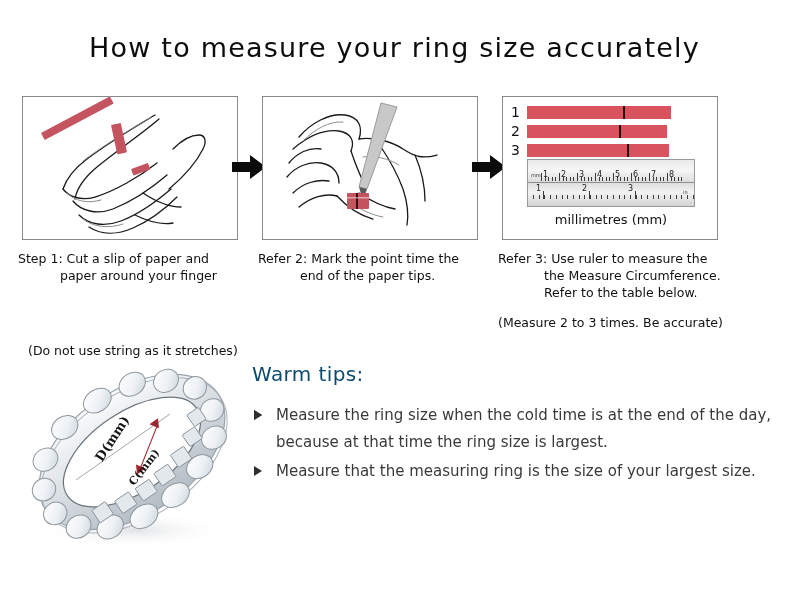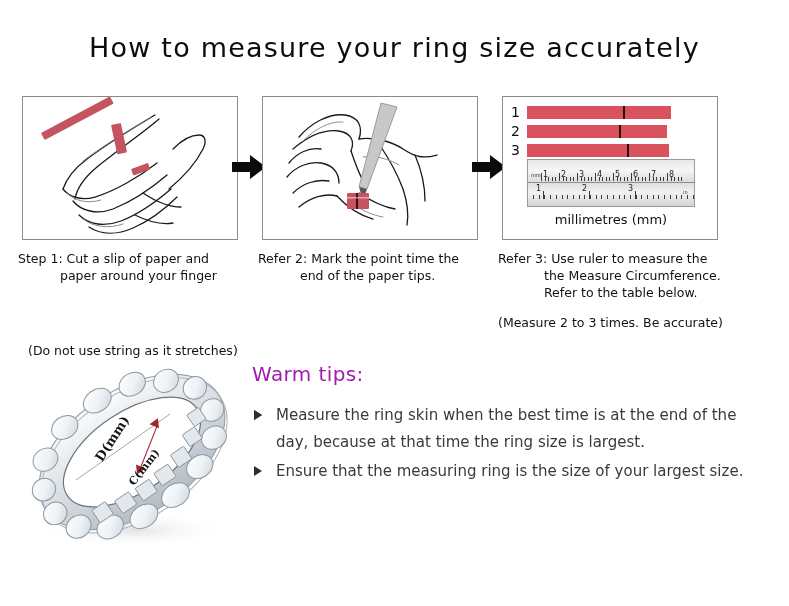--- a/index.html
+++ b/index.html
@@ -215,21 +215,21 @@
   
   .tips {
     position: absolute;
     left: 252px;
     top: 362px;
     width: 520px;
   }
   .tips-title {
     font-size: 20px;
     font-family: "DejaVu Sans", sans-serif;
-    color: #a21caf;
+    color: #0c4a6e;
     letter-spacing: .4px;
     margin-bottom: 16px;
   }
   .tip {
     position: relative;
     padding-left: 24px;
     font-size: 15px;
     line-height: 27px;
     font-family: "DejaVu Sans", sans-serif;
     color: #3a3a3a;
@@ -541,19 +541,19 @@
 </div>
 
 <div class="tips">
   <div class="tips-title">Warm tips:</div>
 
   <div class="tip">
     <i class="tip-bullet"></i>
   </div>
   <div class="tip">
     <i class="tip-bullet"></i>
-    <span>Measure the ring skin when the best time is at the end of the day, because at that time the ring size is largest.</span>
+    <span>Measure the ring size when the cold time is at the end of the day, because at that time the ring size is largest.</span>
   </div>
   <div class="tip">
     <i class="tip-bullet"></i>
-    <span>Ensure that the measuring ring is the size of your largest size.</span>
+    <span>Measure that the measuring ring is the size of your largest size.</span>
   </div>
 </div>
 
 </body></html>

